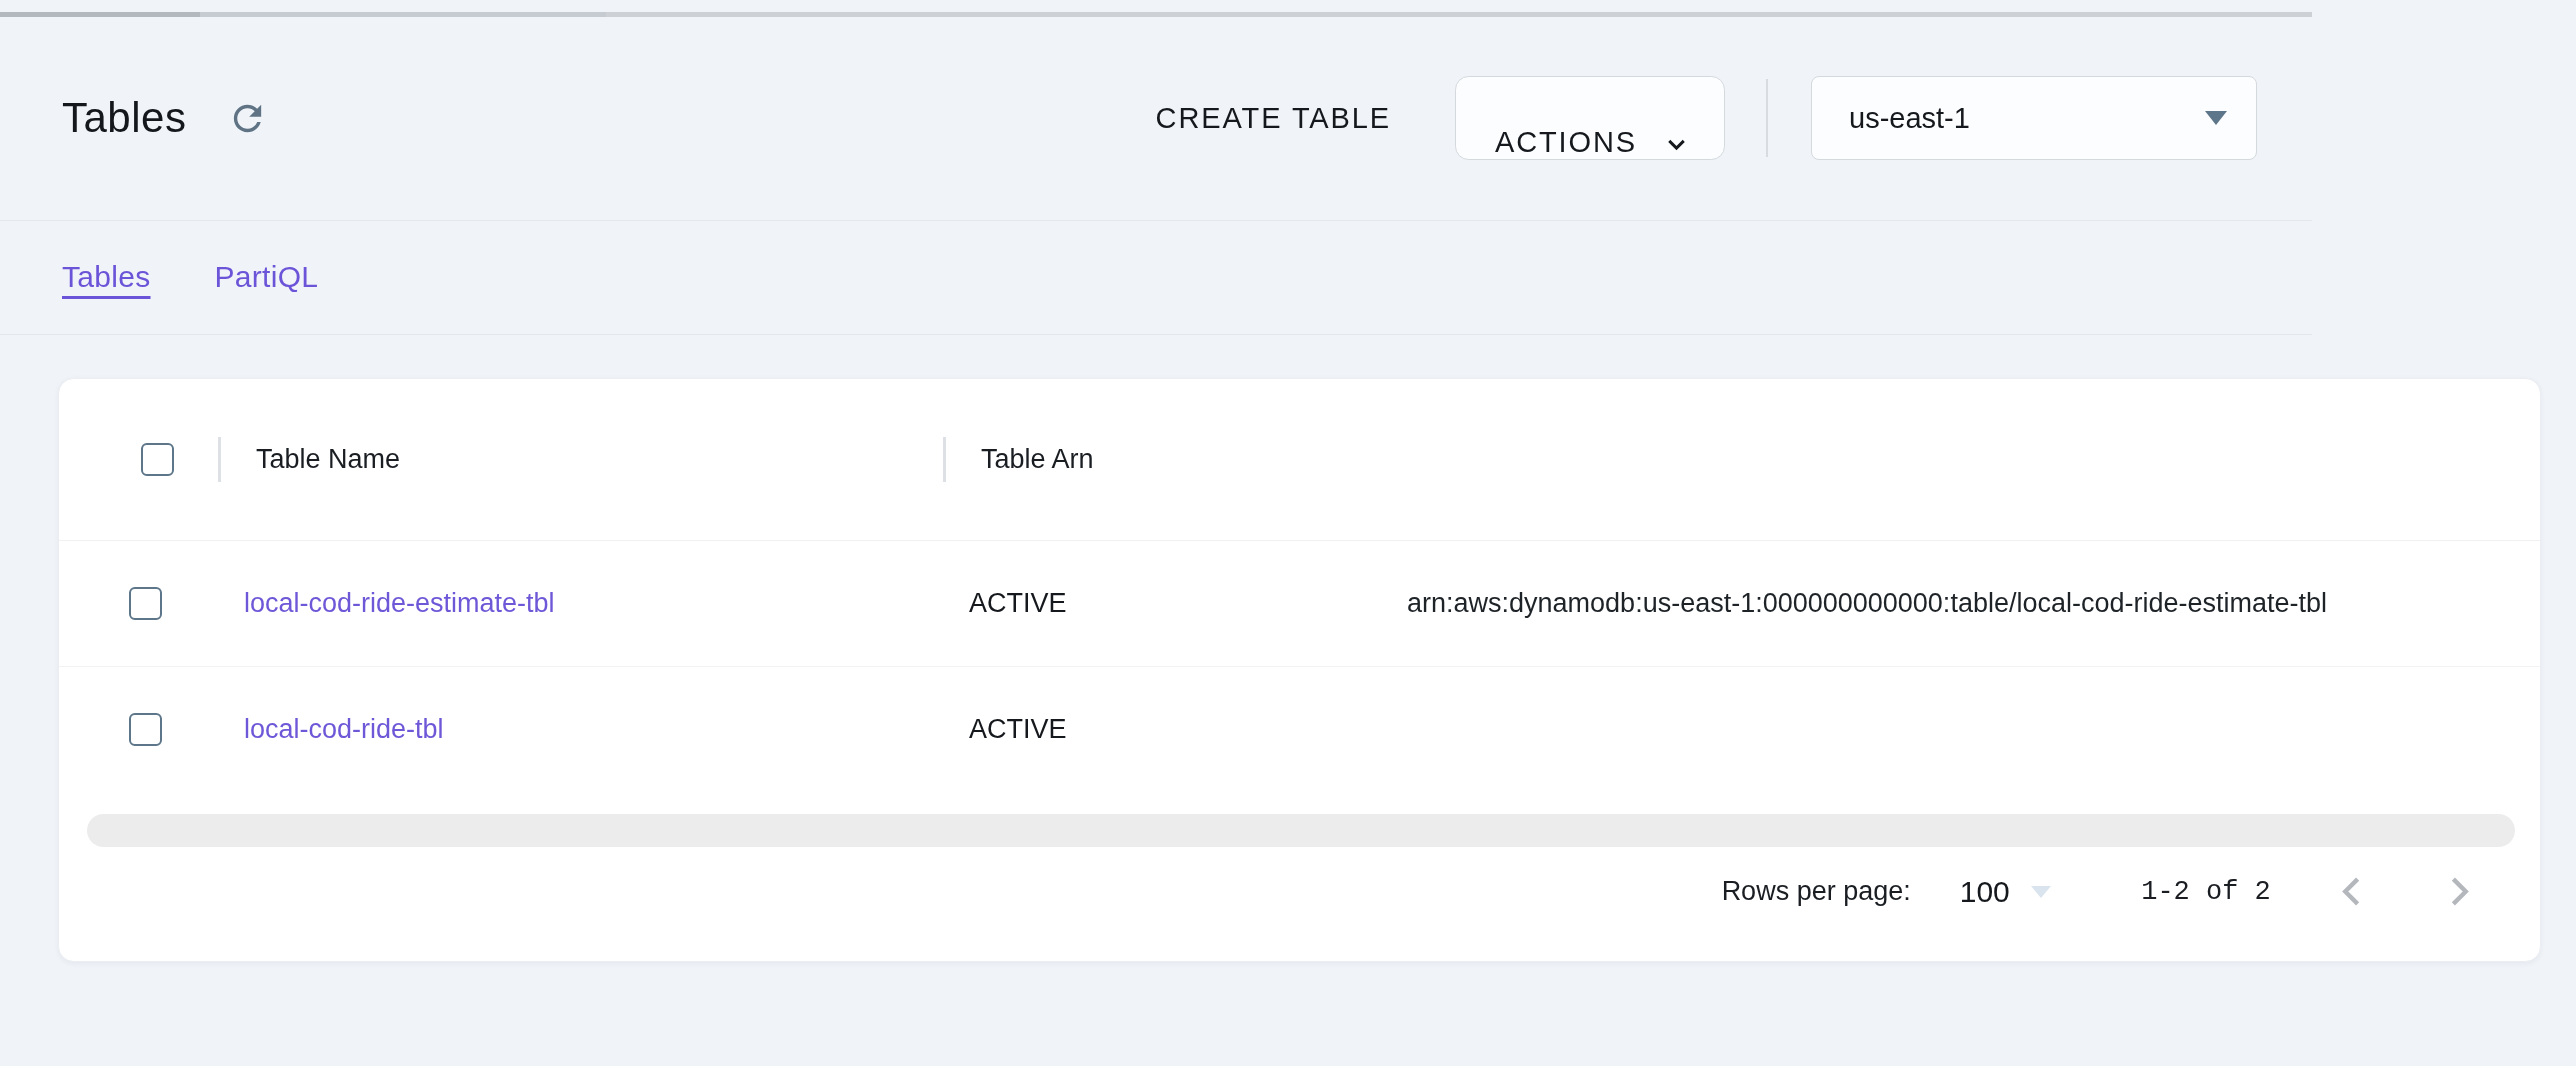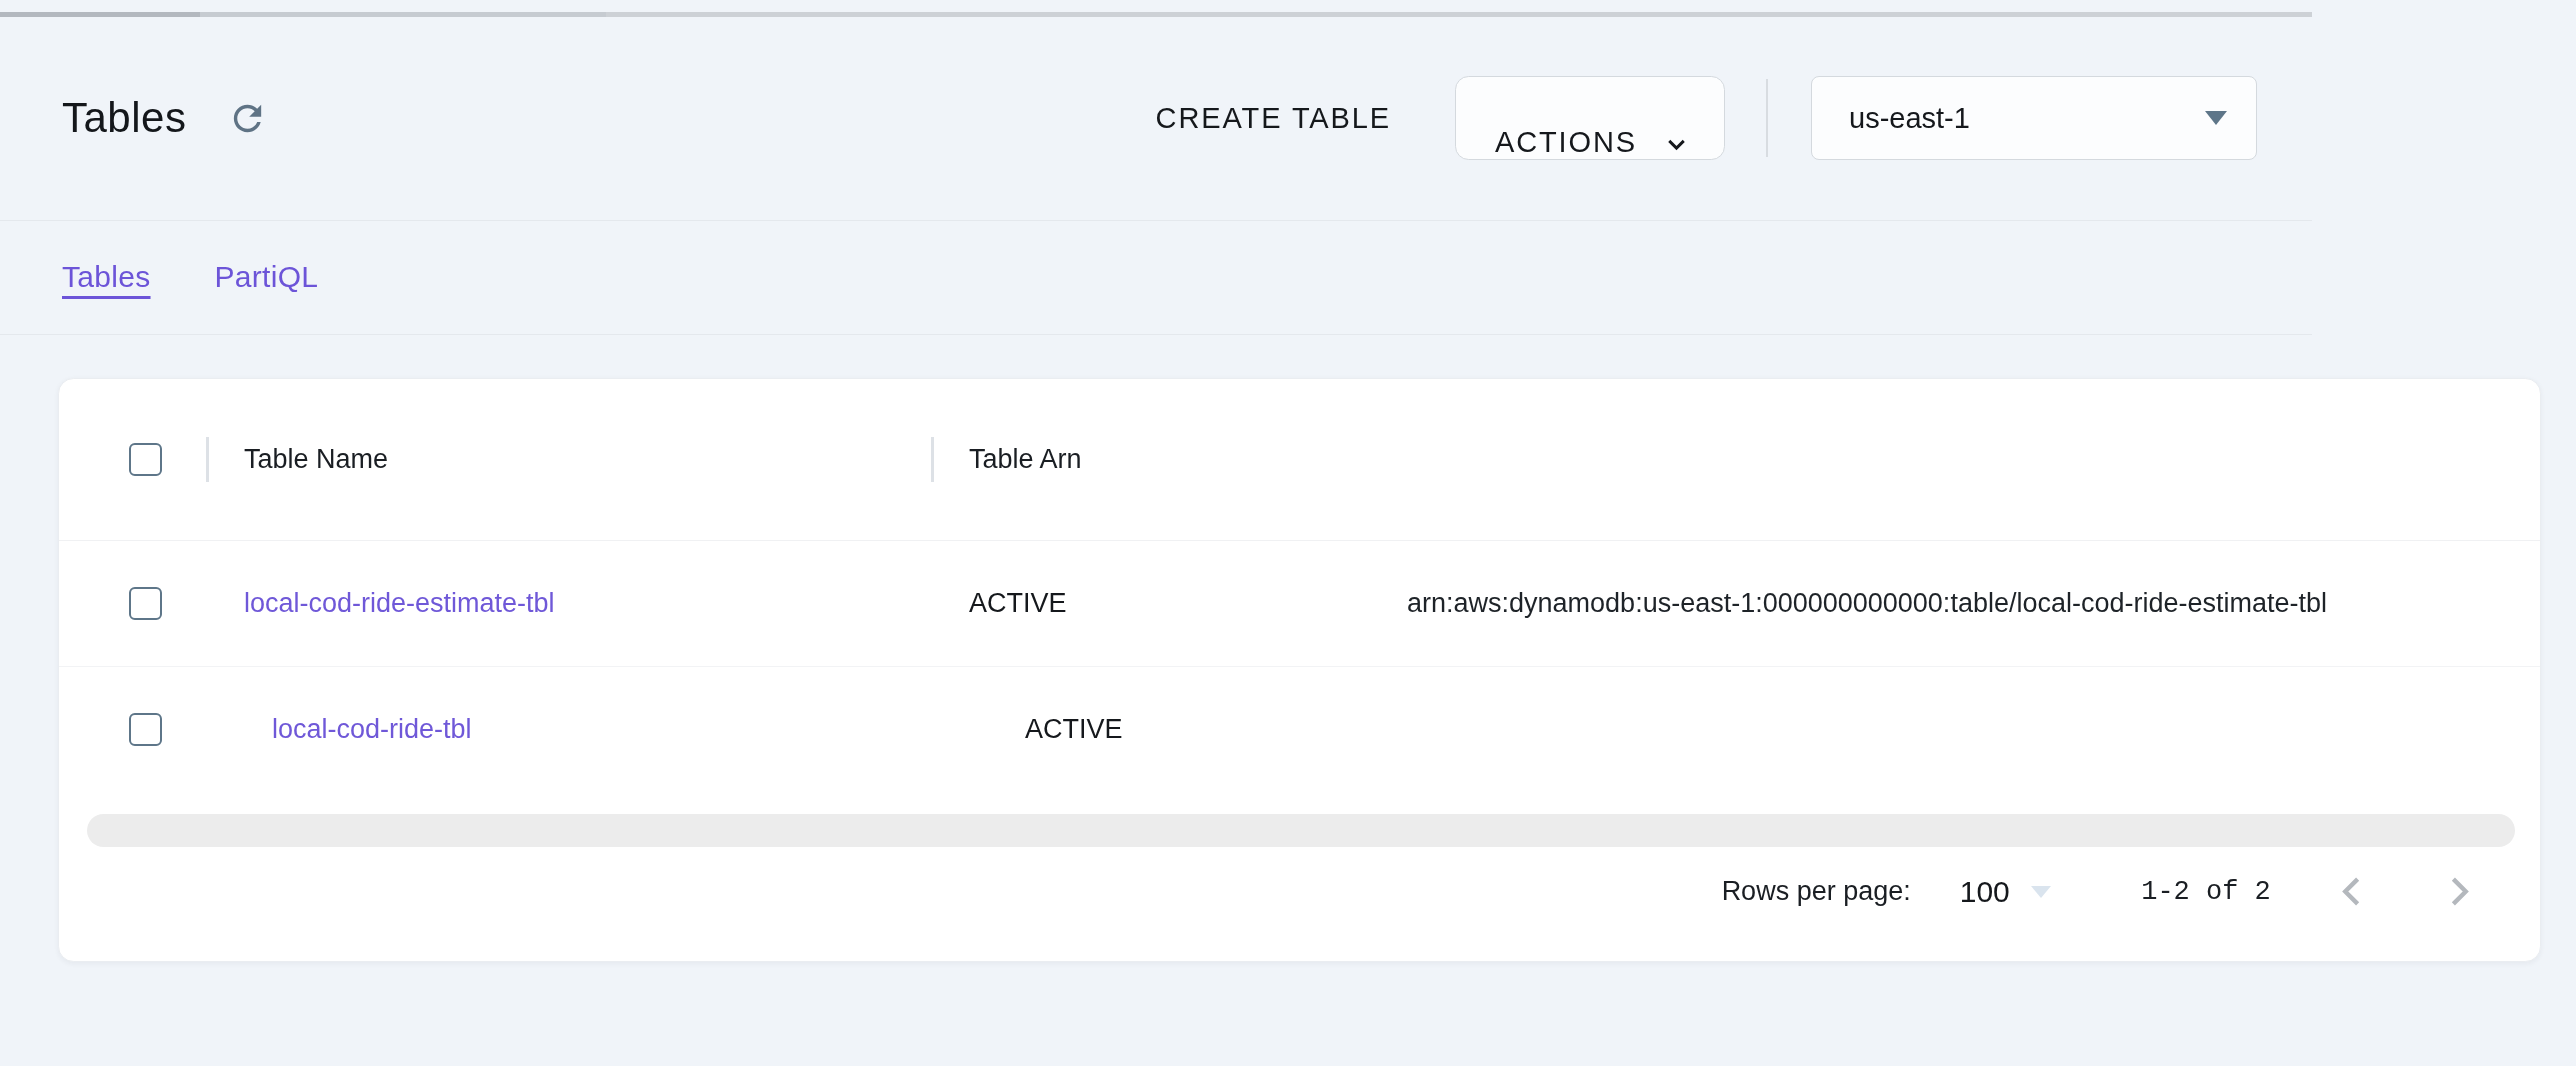--- a/index.html
+++ b/index.html
@@ -83,23 +83,23 @@
     background:#ffffff;
     border:1px solid #eaedf1;
     border-radius:15.6px;
     box-shadow:0 1.9px 5.8px rgba(30,40,60,.05);
     display:flex; flex-direction:column;
     overflow:hidden;
   }
   .trow, .thead {
     display:flex; align-items:center; flex:0 0 auto;
   }
-  .thead { height:162px; border-bottom:1.9px solid #f0f1f3; font-size:27px; color:#1a1e23; }
+  .thead { height:162px; border-bottom:1.9px solid #f0f1f3; font-size:27px; color:#1a1e23;padding-left:12px; }
   .trow  { height:125px; font-size:27px; }
-  .trow + .trow { border-top:1.9px solid #f2f3f5;gap:28px; }
+  .trow + .trow { border-top:1.9px solid #f2f3f5; }
 
   .col-check { width:147px; padding-left:70px; display:flex; align-items:center; flex:0 0 auto; }
   .col-name  { width:725px; flex:0 0 auto; display:flex; align-items:center; }
   .col-status{ width:438px; flex:0 0 auto; display:flex; align-items:center; }
   .col-arn   { flex:1 1 auto; display:flex; align-items:center; overflow:hidden; }
 
   .thead .hcell-divider { width:2.9px; height:45px; background:#dde1e6; margin-right:35px; flex:0 0 auto; }
   .trow .col-name, .trow .col-status, .trow .col-arn { padding-left:38px; }
 
   .cbx {

